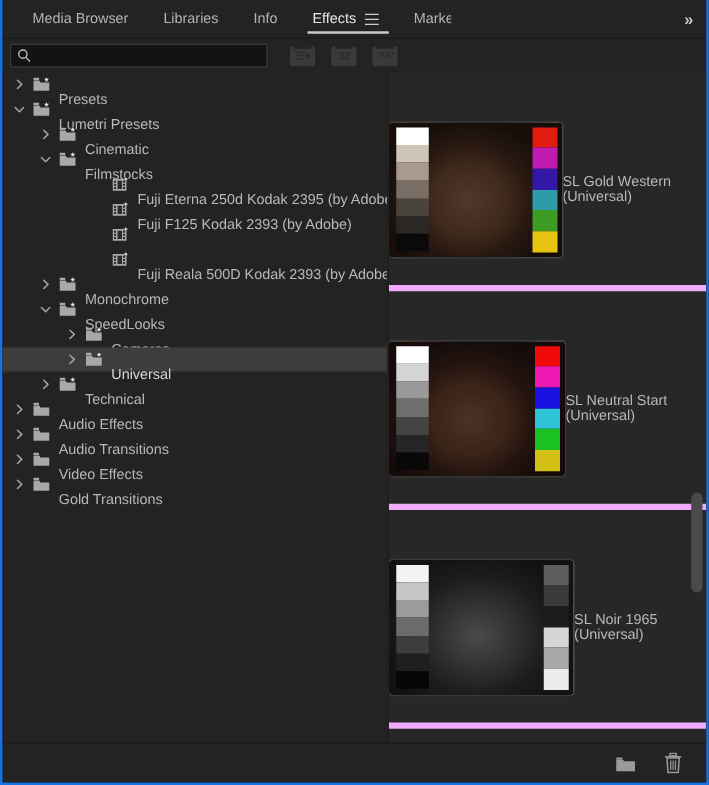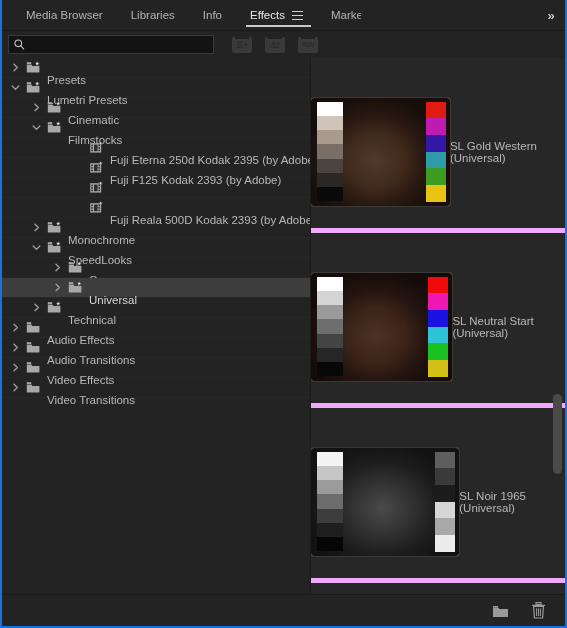--- a/index.html
+++ b/index.html
@@ -490,21 +490,21 @@
         <div class="row" style="padding-left: 8px;">
           <span class="twisty">
             <svg width="11" height="11" viewBox="0 0 11 11">
               <path fill="none" stroke="#a0a0a0" stroke-width="1.3" stroke-linecap="round" stroke-linejoin="round" d="M4 2.2 L7.4 5.5 L4 8.8"></path>
             </svg>
           </span>
           <span class="ficon" style="margin-left: 5px;"><svg width="15" height="13" viewBox="0 0 15 13">
               <path d="M0.8 1.2 H5.2 V3 H0.8 Z" fill="#a8a8a8"></path>
               <path d="M0.8 3.4 H5.4 L6.4 4.9 H13.4 V11.6 H0.8 Z" fill="#a8a8a8"></path>
             </svg></span>
-          <span class="rowlabel">Video Transitions</span>
+          <span class="rowlabel">Gold Transitions</span>
         </div>
       </div>
     <div id="preview">
       <div class="cell">
           <div class="thumb">
             <div class="photo" style="background: radial-gradient(50% 60% at 46% 58%, rgb(81, 57, 42) 0%, rgb(62, 41, 27) 44%, rgb(40, 24, 17) 70%, rgb(23, 14, 9) 100%), linear-gradient(100deg, rgb(205, 183, 156) 0%, rgb(184, 161, 136) 14%, rgb(47, 97, 142) 36%, rgb(39, 87, 138) 60%, rgb(210, 207, 198) 82%, rgb(233, 227, 214) 100%);"></div>
             <div class="grayramp">
               <span style="background: rgb(255, 255, 255);"></span>
               <span style="background: rgb(207, 196, 184);"></span>
               <span style="background: rgb(168, 154, 140);"></span>

